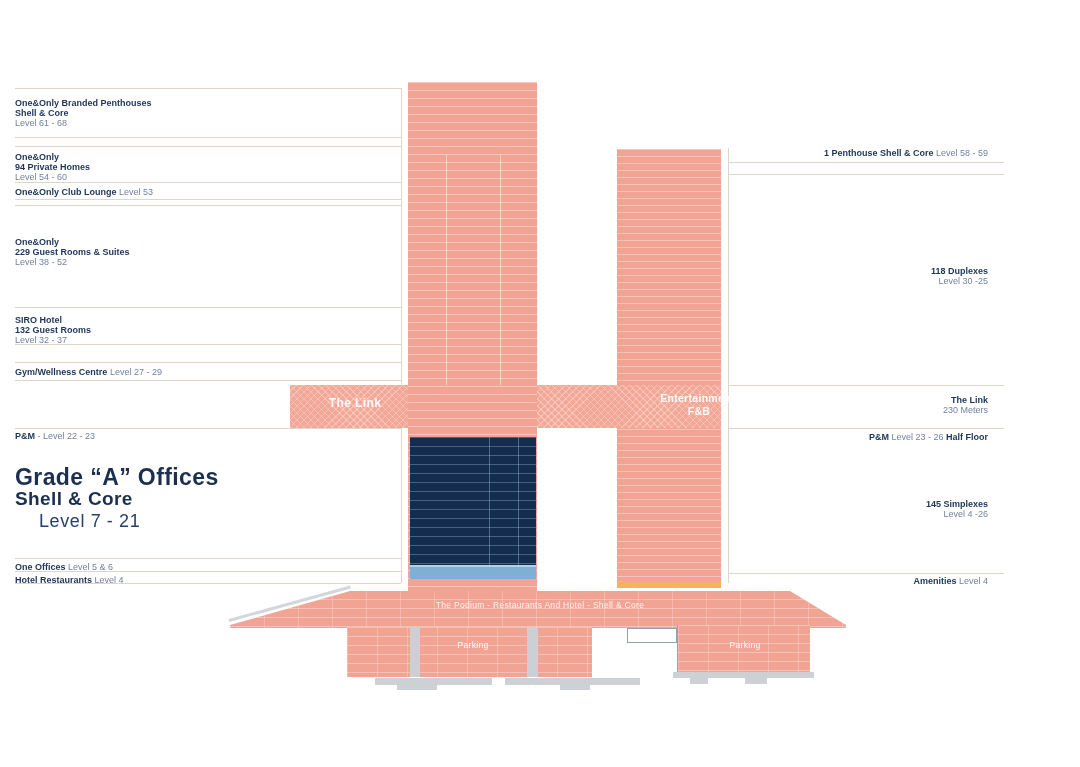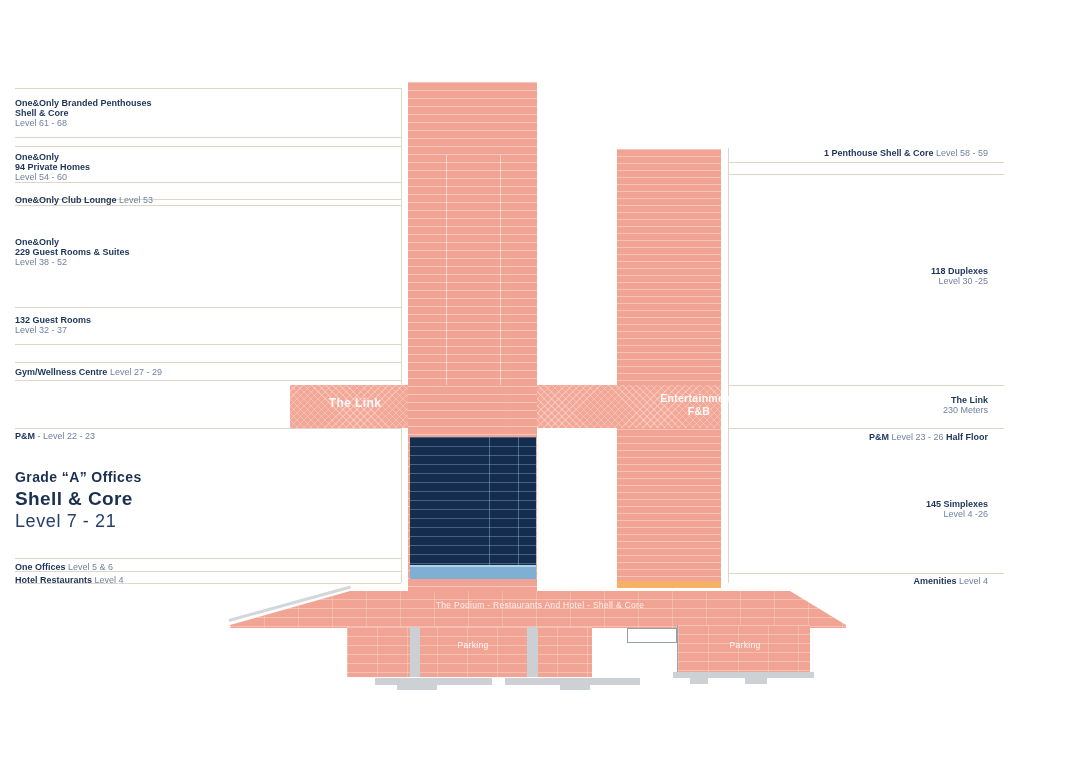--- a/index.html
+++ b/index.html
@@ -78,23 +78,23 @@
   .llabel .lv{font-weight:normal;color:#72829f;}
   
   .rlabel{
     position:absolute;right:16px;width:300px;z-index:7;text-align:right;
     font-size:9px;line-height:10px;color:#1d3459;
   }
   .rlabel .b{font-weight:bold;color:#1d3459;}
   .rlabel .lv{font-weight:normal;color:#72829f;}
   
   #offices-title{position:absolute;left:15px;top:466px;z-index:7;color:#1b3050;}
-  #offices-title .t1{font-size:14px;font-weight:bold;letter-spacing:.4px;line-height:22px;}
+  #offices-title .t1{font-size:23px;font-weight:bold;letter-spacing:.4px;line-height:22px;}
   #offices-title .t2{font-size:19px;font-weight:bold;letter-spacing:.4px;line-height:22px;}
-  #offices-title .t3{font-size:18px;font-weight:normal;letter-spacing:.6px;line-height:22px;color:#27406b;}
+  #offices-title .t3{font-size:18px;font-weight:normal;letter-spacing:.6px;line-height:22px;color:#27406b;margin-left:24px;}
   
   .white-label{position:absolute;color:rgba(255,255,255,.92);z-index:7;text-align:center;}
   #link-label{left:300px;top:396px;width:110px;font-size:12px;font-weight:bold;letter-spacing:.4px;}
   #entertainment-label{left:647px;top:392px;width:104px;font-size:10.5px;font-weight:bold;line-height:12.5px;letter-spacing:.3px;}
   #podium-label{left:350px;top:600px;width:380px;font-size:8.5px;letter-spacing:.3px;color:rgba(255,255,255,.85);}
   #parking-label-left{left:433px;top:640px;width:80px;font-size:8.5px;letter-spacing:.3px;}
   #parking-label-right{left:710px;top:640px;width:70px;font-size:8.5px;letter-spacing:.3px;}
 </style>
 </head>
 <body>
@@ -151,30 +151,31 @@
   <div class="llabel" style="top:98px">
     <div class="b">One&amp;Only Branded Penthouses</div>
     <div class="b">Shell &amp; Core</div>
     <div class="lv">Level 61 - 68</div>
   </div>
   <div class="llabel" style="top:152px">
     <div class="b">One&amp;Only</div>
     <div class="b">94 Private Homes</div>
     <div class="lv">Level 54 - 60</div>
   </div>
-  <div class="llabel" style="top:195px">
+  <div class="llabel" style="top:187px">
     <span class="b">One&amp;Only Club Lounge</span>
     <span class="lv">Level 53</span>
   </div>
   <div class="llabel" style="top:237px">
     <div class="b">One&amp;Only</div>
     <div class="b">229 Guest Rooms &amp; Suites</div>
     <div class="lv">Level 38 - 52</div>
   </div>
   <div class="llabel" style="top:315px">
+    <div class="b">SIRO Hotel</div>
     <div class="b">132 Guest Rooms</div>
     <div class="lv">Level 32 - 37</div>
   </div>
   <div class="llabel" style="top:367px">
     <span class="b">Gym/Wellness Centre</span>
     <span class="lv">Level 27 - 29</span>
   </div>
   <div class="llabel" style="top:431px">
     <span class="b">P&amp;M</span>
     <span class="lv">- Level 22 - 23</span>

